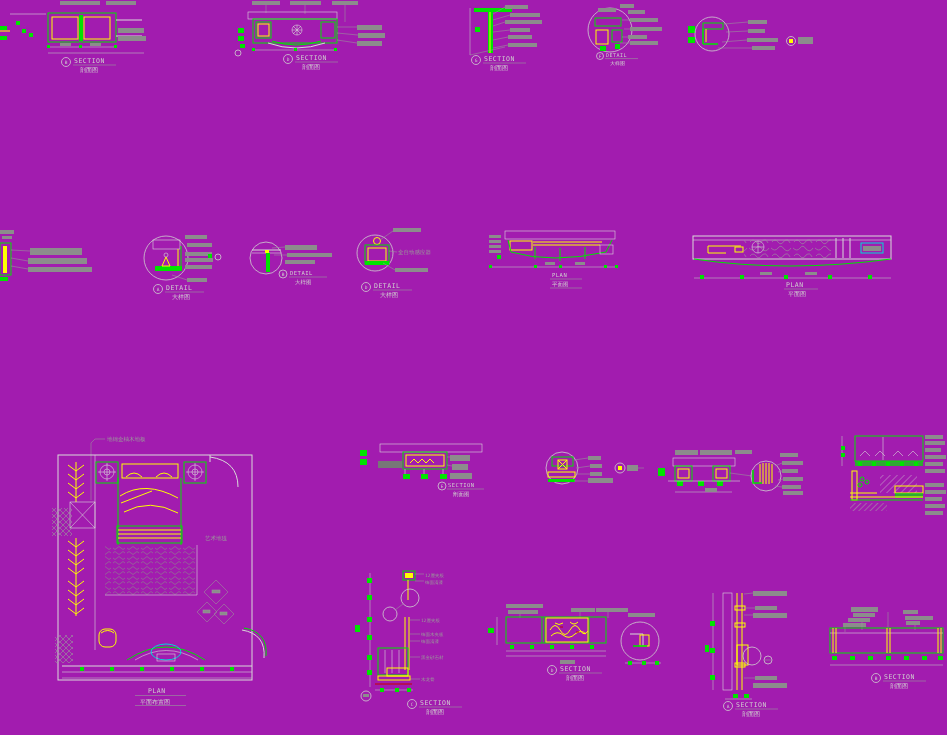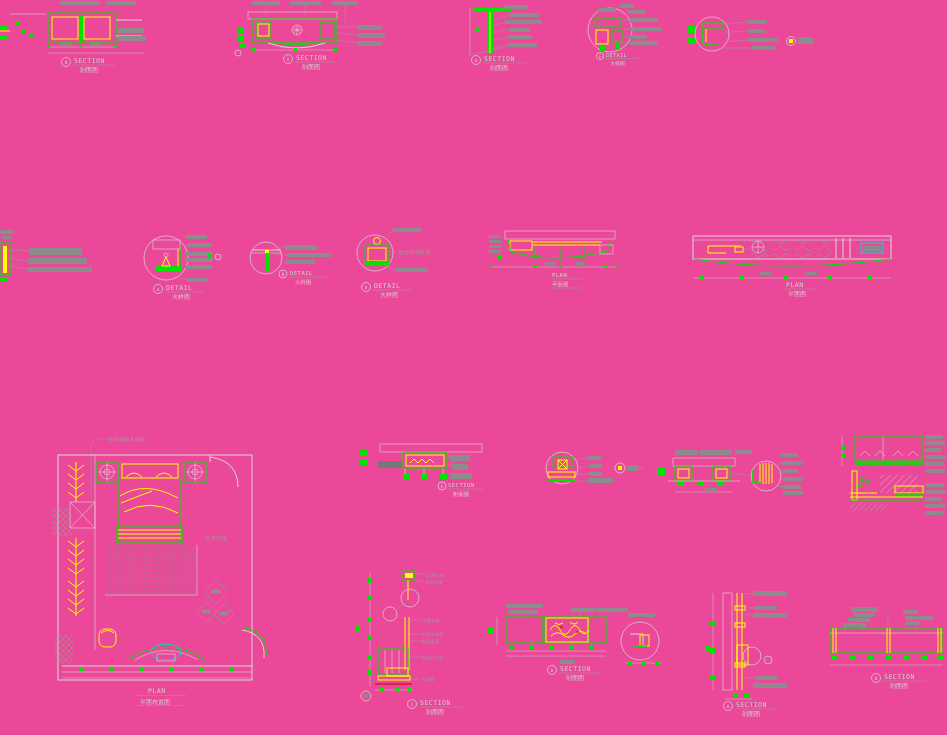--- a/index.html
+++ b/index.html
@@ -1,16 +1,16 @@
 <!DOCTYPE html>
 <html><head>
 <meta charset="utf-8">
 <style>
   html,body{margin:0;padding:0;background:#000;}
-  #stage{position:relative;width:947px;height:735px;background:#ec4899;overflow:hidden;
+  #stage{position:relative;width:947px;height:735px;background:#a21caf;overflow:hidden;
          font-family:"DejaVu Sans Mono",monospace;}
   svg text{font-family:"DejaVu Sans Mono",monospace;}
   .sG{stroke:#00e400;fill:none;stroke-width:1;}
   .sG2{stroke:#00e400;fill:none;stroke-width:1.6;}
   .sY{stroke:#ffff00;fill:none;stroke-width:1;}
   .sW{stroke:#d9d9d9;fill:none;stroke-width:1;}
   .sWt{stroke:#d9d9d9;fill:none;stroke-width:.6;}
   .sC{stroke:#00d8d8;fill:none;stroke-width:1;}
   .sR{stroke:#c40000;fill:none;stroke-width:1;}
   .fG{fill:#00e400;}

